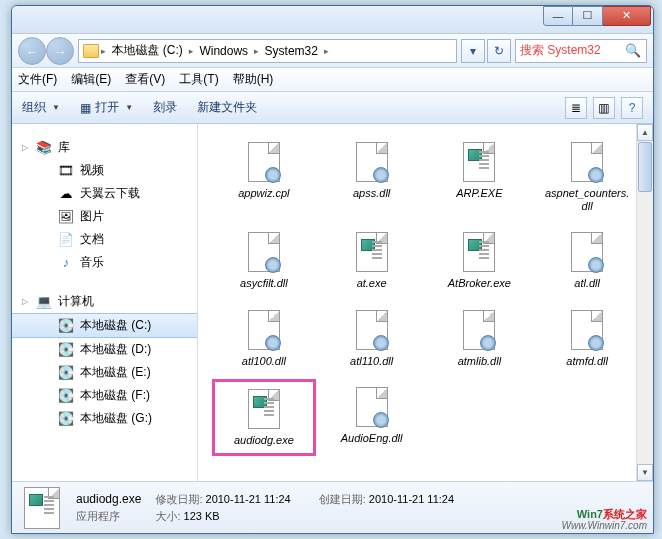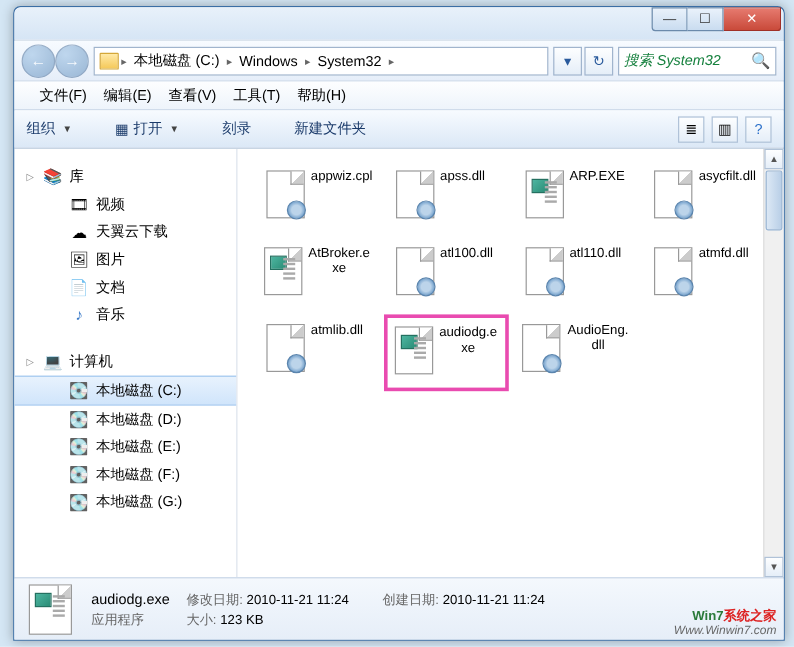--- a/index.html
+++ b/index.html
@@ -16,44 +16,44 @@
 .navbar { height: 34px; background: linear-gradient(#f7fbff,#e6eef9); display: flex; align-items: center; padding: 0 6px; gap: 4px; border-bottom: 1px solid #c5d4e6; }
 .nav-arrows { display: flex; gap: 0; }
 .nav-arrow { width: 28px; height: 28px; border-radius: 50%; background: radial-gradient(circle at 30% 30%, #8db8e0,#4e7fb1); border: 1px solid #3a6290; color: #fff; display: flex; align-items: center; justify-content: center; font-size: 13px; opacity: .5; }
 .addr-bar { flex: 1; height: 24px; background: #fff; border: 1px solid #a0b4cd; display: flex; align-items: center; padding: 0 4px; gap: 2px; font-size: 12px; }
 .folder-ico { width: 16px; height: 14px; background: linear-gradient(#ffe9a6,#f5c95a); border: 1px solid #d4a738; border-radius: 1px; }
 .crumb { display: flex; align-items: center; gap: 4px; padding: 0 4px; }
 .crumb-sep { color: #666; font-size: 9px; }
 .addr-btns { display: flex; gap: 2px; }
 .addr-btn { width: 24px; height: 24px; border: 1px solid #a0b4cd; background: linear-gradient(#fdfeff,#e5eef8); display: flex; align-items: center; justify-content: center; font-size: 12px; color: #2a5a9c; }
 .search-box { width: 132px; height: 24px; background: #fff; border: 1px solid #a0b4cd; display: flex; align-items: center; padding: 0 4px; font-size: 12px; }
-.search-box span.ph { color: #15803d; font-style: italic; flex: 1; }
+.search-box span.ph { color: #ef4444; flex: 1; }
 .search-ico { color: #2a5a9c; font-size: 13px; }
 
-.menubar { height: 24px; background: linear-gradient(#fdfeff,#eef4fb); border-bottom: 1px solid #c5d4e6; display: flex; align-items: center; padding: 0 21px; gap: 14px; font-size: 12px; }
+.menubar { height: 24px; background: linear-gradient(#fdfeff,#eef4fb); border-bottom: 1px solid #c5d4e6; display: flex; align-items: center; padding: 0 6px; gap: 14px; font-size: 12px; }
 .menubar span { cursor: default; }
 
-.toolbar { height: 32px; background: linear-gradient(#f7fbff,#dbe8f6); border-bottom: 1px solid #b8c9db; display: flex; align-items: center; padding: 0 10px; gap: 36px; font-size: 12px; }
+.toolbar { height: 32px; background: linear-gradient(#f7fbff,#dbe8f6); border-bottom: 1px solid #b8c9db; display: flex; align-items: center; padding: 0 10px; gap: 20px; font-size: 12px; }
 .tb-item { display: flex; align-items: center; gap: 4px; color: #1a3a6a; }
 .tb-drop { font-size: 8px; color: #444; margin-left: 2px; }
 .tb-right { margin-left: auto; display: flex; gap: 6px; }
 .tb-ico { width: 22px; height: 22px; border: 1px solid #b0c2d8; background: linear-gradient(#fdfeff,#e5eef8); display: flex; align-items: center; justify-content: center; font-size: 12px; }
 
 .body { flex: 1; display: flex; overflow: hidden; }
 .sidebar { width: 186px; background: #fff; border-right: 1px solid #d4dde8; padding: 12px 0 0 0; overflow-y: auto; font-size: 12px; }
 .side-group { margin-bottom: 16px; }
 .side-head { display: flex; align-items: center; gap: 6px; padding: 3px 12px 3px 24px; position: relative; }
 .side-head::before { content: "▷"; position: absolute; left: 10px; font-size: 8px; color: #888; }
 .side-item { display: flex; align-items: center; gap: 6px; padding: 3px 12px 3px 46px; }
 .side-item.selected { background: linear-gradient(#e8f2fd,#d0e5fb); border: 1px solid #9cc4ee; border-left: none; border-right: none; }
 .s-ico { width: 16px; height: 16px; display: inline-flex; align-items: center; justify-content: center; font-size: 13px; }
 
 .content { flex: 1; background: #fff; overflow-y: auto; position: relative; }
 .file-grid { display: grid; grid-template-columns: repeat(4, 1fr); gap: 4px 4px; padding: 10px 14px; }
-.file-item { display: flex; padding: 6px 4px; font-size: 11px; text-align: center; line-height: 1.2; border: 1px solid transparent; }
+.file-item { display: flex; flex-direction: column; align-items: center; padding: 6px 4px; font-size: 11px; text-align: center; line-height: 1.2; border: 1px solid transparent; font-style: italic; }
 .file-item.highlighted { border: 3px solid #e94bb0; }
 .file-icon { width: 42px; height: 42px; margin-bottom: 4px; position: relative; display: flex; align-items: center; justify-content: center; }
 .page { width: 32px; height: 40px; background: #fff; border: 1px solid #999; position: relative; }
 .page::before { content: ""; position: absolute; right: 0; top: 0; width: 10px; height: 10px; background: linear-gradient(135deg,#fff 50%,#ccc 50%); border-left: 1px solid #999; border-bottom: 1px solid #999; }
 .gear { position: absolute; right: -2px; bottom: -2px; width: 16px; height: 16px; border-radius: 50%; background: radial-gradient(circle,#bcd4ea 40%,#7aa5ce 70%); border: 1px solid #5a84ad; }
 .exe-inner { position: absolute; left: 4px; top: 6px; width: 14px; height: 12px; background: linear-gradient(135deg,#4db5a0,#2a8c76); border: 1px solid #247060; }
 .exe-lines { position: absolute; right: 5px; top: 8px; width: 10px; height: 2px; background: #aaa; box-shadow: 0 4px 0 #aaa, 0 8px 0 #aaa, 0 12px 0 #aaa, 0 16px 0 #aaa; }
 .file-name { word-break: break-all; max-width: 90px; }
 
 .scrollbar { position: absolute; right: 0; top: 0; width: 17px; height: 100%; background: #f0f0f0; border-left: 1px solid #ddd; }
@@ -217,62 +217,87 @@
               </div>
             </div>
             <div class="file-name">ARP.EXE</div>
           </div>
           <div class="file-item">
             <div class="file-icon">
               <div class="page">
                 <div class="gear"></div>
               </div>
             </div>
+            <div class="file-name">aspnet_counters.dll</div>
+          </div>
+          <div class="file-item">
+            <div class="file-icon">
+              <div class="page">
+                <div class="gear"></div>
+              </div>
+            </div>
             <div class="file-name">asycfilt.dll</div>
           </div>
           <div class="file-item">
             <div class="file-icon">
               <div class="page">
                 <div class="exe-inner"></div>
                 <div class="exe-lines"></div>
               </div>
             </div>
+            <div class="file-name">at.exe</div>
+          </div>
+          <div class="file-item">
+            <div class="file-icon">
+              <div class="page">
+                <div class="exe-inner"></div>
+                <div class="exe-lines"></div>
+              </div>
+            </div>
             <div class="file-name">AtBroker.exe</div>
           </div>
           <div class="file-item">
             <div class="file-icon">
               <div class="page">
                 <div class="gear"></div>
               </div>
             </div>
+            <div class="file-name">atl.dll</div>
+          </div>
+          <div class="file-item">
+            <div class="file-icon">
+              <div class="page">
+                <div class="gear"></div>
+              </div>
+            </div>
             <div class="file-name">atl100.dll</div>
           </div>
           <div class="file-item">
             <div class="file-icon">
               <div class="page">
                 <div class="gear"></div>
               </div>
             </div>
             <div class="file-name">atl110.dll</div>
           </div>
           <div class="file-item">
             <div class="file-icon">
               <div class="page">
                 <div class="gear"></div>
               </div>
             </div>
+            <div class="file-name">atmlib.dll</div>
+          </div>
+          <div class="file-item">
+            <div class="file-icon">
+              <div class="page">
+                <div class="gear"></div>
+              </div>
+            </div>
             <div class="file-name">atmfd.dll</div>
-          </div>
-          <div class="file-item">
-            <div class="file-icon">
-              <div class="page">
-                <div class="gear"></div>
-              </div>
-            </div>
-            <div class="file-name">atmlib.dll</div>
           </div>
           <div class="file-item highlighted">
             <div class="file-icon">
               <div class="page">
                 <div class="exe-inner"></div>
                 <div class="exe-lines"></div>
               </div>
             </div>
             <div class="file-name">audiodg.exe</div>
           </div>

